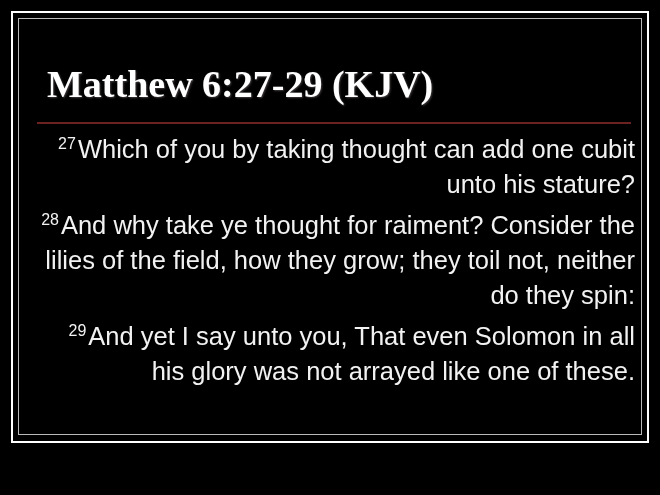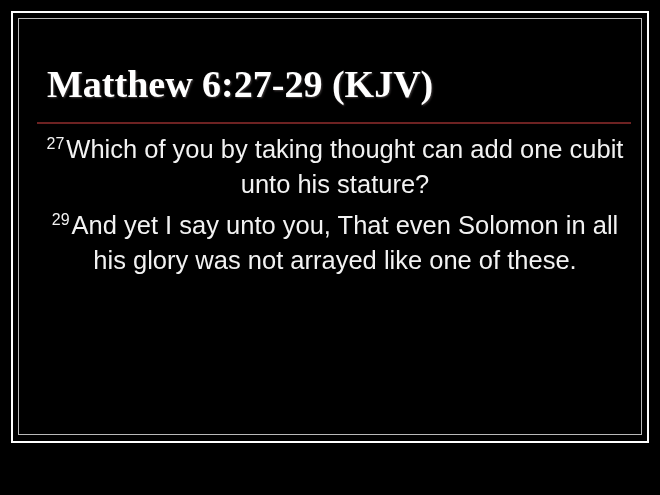--- a/index.html
+++ b/index.html
@@ -81,21 +81,21 @@
     width: 600px;
     color: #f2f2f2;
     font-family: "Liberation Sans", sans-serif;
     font-size: 25.5px;
     line-height: 35px;
   }
 
   .verse {
     margin: 0 0 6px 0;
     padding: 0;
-    text-align: center;
+    text-align: right;
   }
   .verse:last-child { margin-bottom: 8px; }
 
   .verse-num {
     font-size: 16px;
     vertical-align: 9px;
     line-height: 0;
     letter-spacing: 0px;
     margin-right: 2px;
   }
@@ -113,20 +113,23 @@
     <h1 id="slide-title">Matthew 6:27-29 (KJV)</h1>
 
     <div id="title-rule"></div>
 
     <div id="verse-body">
 
       <p class="verse">
         <span class="verse-num">27</span><span>Which of you by taking thought can add one cubit unto his stature?</span>
       </p>
 
+      <p class="verse">
+        <span class="verse-num">28</span><span>And why take ye thought for raiment? Consider the lilies of the field, how they grow; they toil not, neither do they spin:</span>
+      </p>
 
       <p class="verse">
         <span class="verse-num">29</span><span>And yet I say unto you, That even Solomon in all his glory was not arrayed like one of these.</span>
       </p>
 
     </div>
   </div>
 </div>
 
 </body></html>

